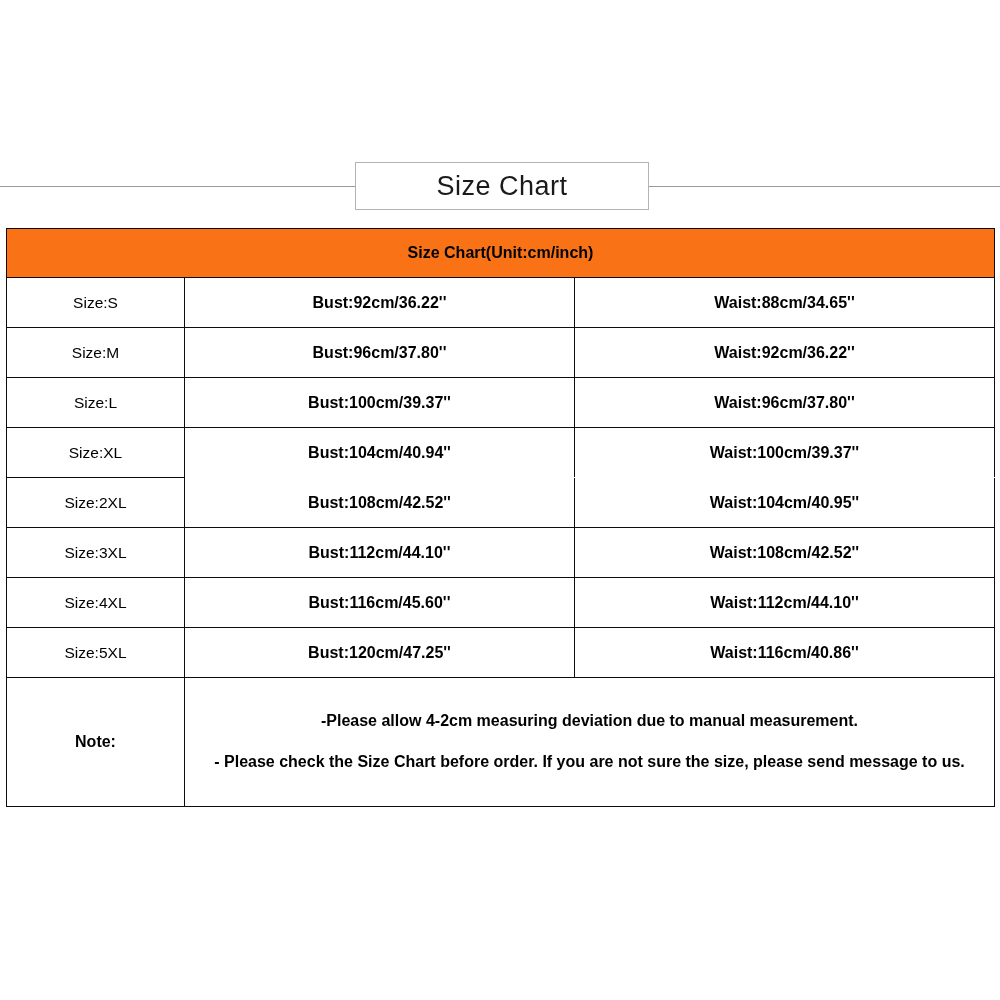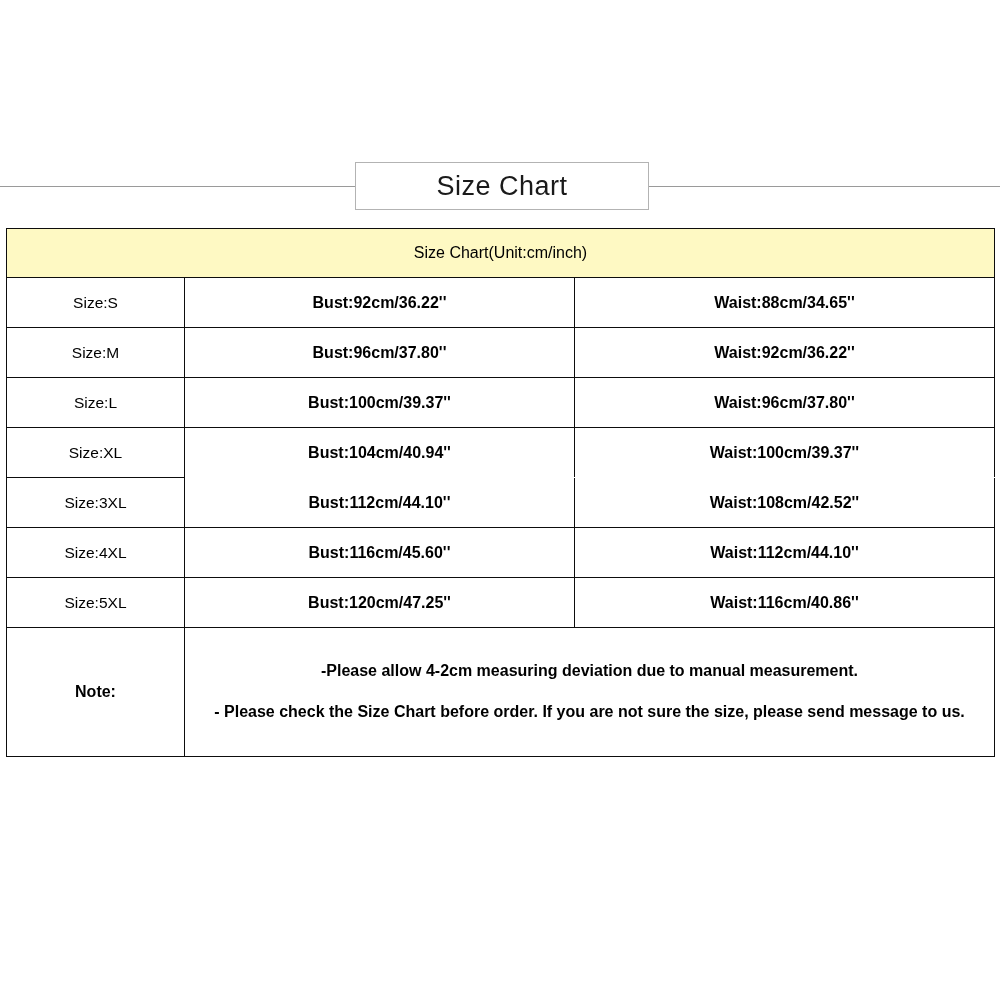--- a/index.html
+++ b/index.html
@@ -81,24 +81,24 @@
     font-weight: bold;
     color: #000000;
     padding: 0;
     height: 49px;
   }
   .col-size  { width: 178px; }
   .col-bust  { width: 390px; }
   .col-waist { width: 420px; }
 
   tr.header-row td {
-    background: #fef9c3;
+    background: #f97316;
     height: 48px;
     font-size: 16px;
-    font-weight: normal;
+    font-weight: bold;
   }
 
   tr.data-row td {
     background: #ffffff;
   }
   tr.data-row td.size-cell {
     font-weight: normal;
     font-size: 15.5px;
     margin-left: 38px;
   }
@@ -178,20 +178,25 @@
           <td class="meas-cell">Bust:100cm/39.37''</td>
           <td class="meas-cell">Waist:96cm/37.80''</td>
         </tr>
 
         <tr class="data-row row-xl">
           <td class="size-cell">Size:XL</td>
           <td class="meas-cell">Bust:104cm/40.94''</td>
           <td class="meas-cell">Waist:100cm/39.37''</td>
         </tr>
 
+        <tr class="data-row row-2xl">
+          <td class="size-cell">Size:2XL</td>
+          <td class="meas-cell">Bust:108cm/42.52''</td>
+          <td class="meas-cell">Waist:104cm/40.95''</td>
+        </tr>
 
         <tr class="data-row row-3xl">
           <td class="size-cell">Size:3XL</td>
           <td class="meas-cell">Bust:112cm/44.10''</td>
           <td class="meas-cell">Waist:108cm/42.52''</td>
         </tr>
 
         <tr class="data-row row-4xl">
           <td class="size-cell">Size:4XL</td>
           <td class="meas-cell">Bust:116cm/45.60''</td>

